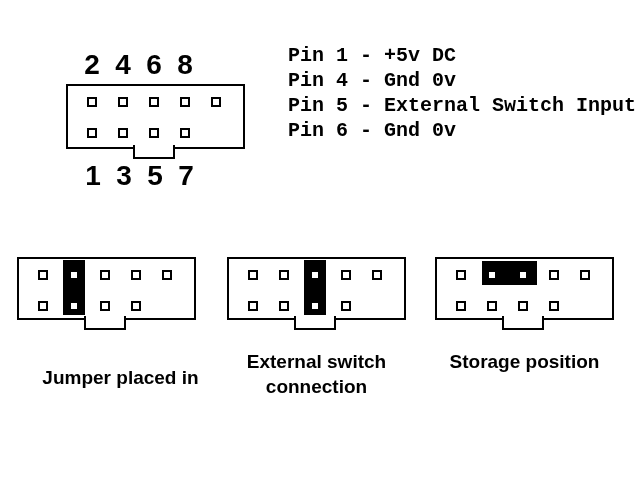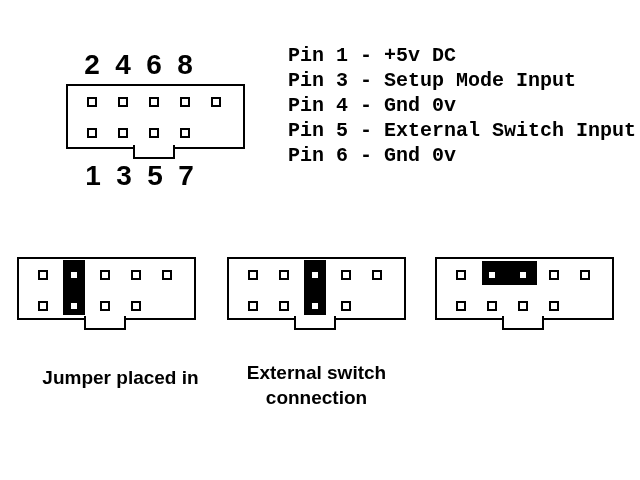--- a/index.html
+++ b/index.html
@@ -71,21 +71,21 @@
   .caption {
     position: absolute;
     top: 349px;
     width: 179px;
     text-align: center;
     font-size: 19px;
     line-height: 25px;
     white-space: nowrap;
   }
   .cap1 { left: 31px; margin-top: 16px; }
-  .cap2 { left: 227px; margin-top: 11px; }
+  .cap2 { left: 227px; }
   .cap3 { left: 435px; }
 </style>
 </head>
 <body>
 
 <div class="pin-num" style="left:77px; top:50px;">2</div>
 <div class="pin-num" style="left:108px; top:50px;">4</div>
 <div class="pin-num" style="left:139px; top:50px;">6</div>
 <div class="pin-num" style="left:170px; top:50px;">8</div>
 
@@ -102,21 +102,20 @@
   <div class="notch"></div>
 </div>
 
 <div class="pin-num" style="left:78px; top:161px;">1</div>
 <div class="pin-num" style="left:109px; top:161px;">3</div>
 <div class="pin-num" style="left:140px; top:161px;">5</div>
 <div class="pin-num" style="left:171px; top:161px;">7</div>
 
 <div class="legend">
   <div class="legend-line">Pin 1 - +5v DC</div>
-  <div class="legend-line">Pin 3 - Setup Mode Input</div>
   <div class="legend-line">Pin 4 - Gnd 0v</div>
   <div class="legend-line">Pin 5 - External Switch Input</div>
   <div class="legend-line">Pin 6 - Gnd 0v</div>
 </div>
 
 <div class="connector diag1">
   <div class="jumper vert pos-col2"></div>
   <div class="pin r1 c1"></div>
   <div class="pin r1 c2"></div>
   <div class="pin r1 c3"></div>
@@ -157,13 +156,14 @@
   <div class="pin r1 c3"></div>
   <div class="pin r1 c4"></div>
   <div class="pin r1 c5"></div>
   <div class="pin r2 c1"></div>
   <div class="pin r2 c2"></div>
   <div class="pin r2 c3"></div>
   <div class="pin r2 c4"></div>
   <div class="notch"></div>
 </div>
 <div class="caption cap3">
+  <div>Storage position</div>
 </div>
 
 </body></html>

